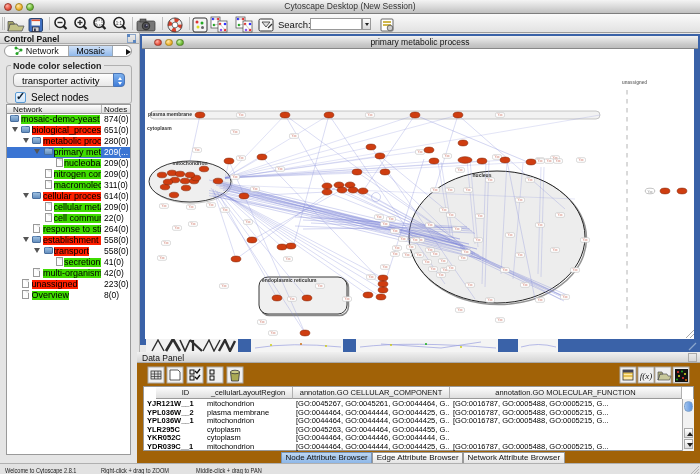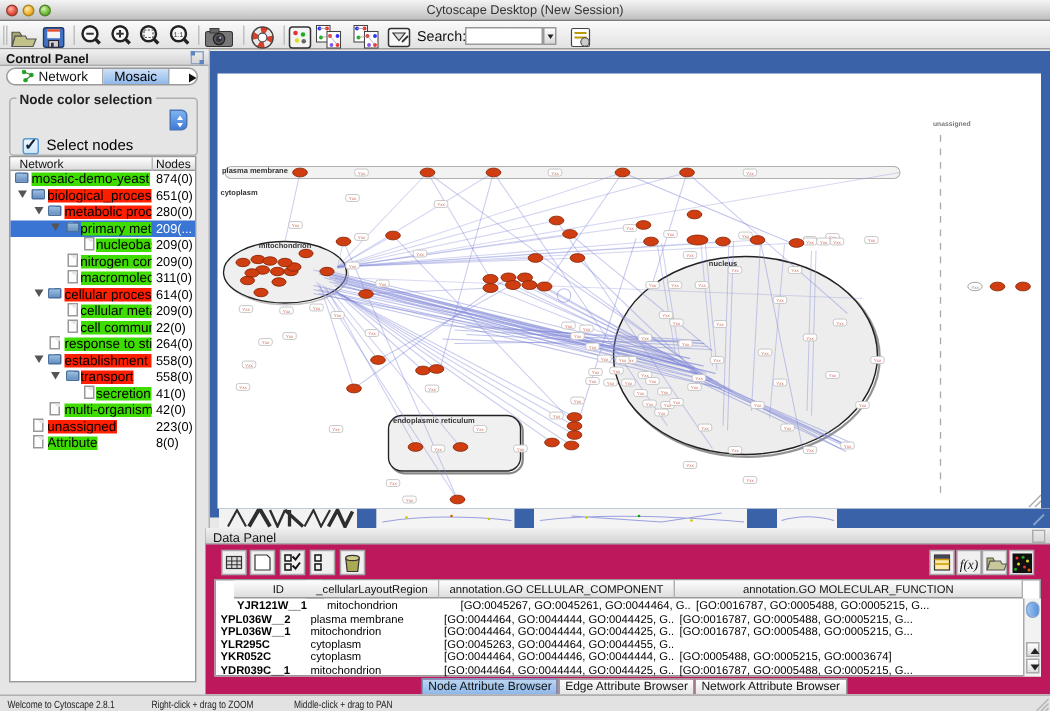--- a/index.html
+++ b/index.html
@@ -82,21 +82,21 @@
 #nettitle .title { width:100%; text-align:center; font-size:8.5px; color:#111; line-height:12px;}
 #nettitle .light { top:2.5px; width:7.5px; height:7.5px;}
 #nettitle .l-red { left:12px; } #nettitle .l-yel { left:23px; } #nettitle .l-grn { left:34px; }
 #canvas { position:absolute; left:5px; top:15px; width:549px; height:290px; background:#fff; }
 
 
 #strip { left:146px; top:339px; width:554px; height:13px; background:#d6d6d6; overflow:hidden; }
 #strip svg { display:block; }
 
 
-#dpanel { left:137px; top:352px; width:563px; height:111px; background:#be185d; }
+#dpanel { left:137px; top:352px; width:563px; height:111px; background:#a16207; }
 #dphead { position:absolute; left:0; top:0; width:563px; height:11px;
   background:linear-gradient(#f0f0f0,#d4d4d4); border-bottom:1px solid #aaa;}
 #dphead span { font-size:8.5px; color:#111; position:absolute; left:5px; top:1px;}
 #dtable { position:absolute; left:6px; top:34px; width:551px; height:65px; background:#fff; border:1px solid #999;}
 .dth { position:absolute; top:0; height:12px; background:linear-gradient(#fdfdfd,#dedede);
   border-right:1px solid #b0b0b0; border-bottom:1px solid #999; font-size:7.5px; color:#111;
   text-align:center; line-height:12px; overflow:hidden;}
 .drow { position:absolute; height:8.5px; font-size:7.5px; font-weight:bold; color:#000; line-height:8.5px; white-space:nowrap; overflow:hidden;}
 .dcell { position:absolute; top:0; overflow:hidden; white-space:nowrap; height:8.5px;}
 #dscroll { position:absolute; left:538px; top:12px; width:12px; height:52px; background:#f2f2f2; border-left:1px solid #aaa;}
@@ -245,20 +245,21 @@
           <line x1="2" y1="2" x2="7" y2="4" stroke="#383" stroke-width="0.8"></line>
           <line x1="7" y1="4" x2="3" y2="7.5" stroke="#383" stroke-width="0.8"></line>
         </svg> Network</div>
     <div class="tabseg" id="seg-mos">Mosaic</div>
     <div class="tabseg" id="seg-arr">
         <div style="position:absolute;left:121px;top:3px;width:0;height:0;border-top:3px solid transparent;border-bottom:3px solid transparent;border-left:5px solid #111"></div>
       </div>
   </div>
   <div id="groupbox"></div>
   <div id="grouplbl">Node color selection</div>
+  <div id="combo">transporter activity</div>
   <div id="combobtn">
       <div style="position:absolute;left:3.5px;top:2.5px;width:0;height:0;border-left:2.5px solid transparent;border-right:2.5px solid transparent;border-bottom:3.5px solid #fff"></div>
       <div style="position:absolute;left:3.5px;top:8px;width:0;height:0;border-left:2.5px solid transparent;border-right:2.5px solid transparent;border-top:3.5px solid #fff"></div>
     </div>
   <div id="checkbox"></div>
   <div id="chklbl">Select nodes</div>
   <div id="treebox">
     <div id="treehead">
         <span class="h1">Network</span>
         <div class="vsep"></div>
@@ -346,28 +347,34 @@
           <div class="lbl bg-g" style="left:36px;max-width:58px">multi-organism pro</div>
           <div class="cnt">42(0)</div>
         </div>
         <div class="trow" style="top:173.5px">
           <div class="ficon" style="left:15px"></div>
           <div class="lbl bg-r" style="left:24.5px;max-width:69.5px">unassigned</div>
           <div class="cnt">223(0)</div>
         </div>
         <div class="trow" style="top:184.5px">
           <div class="ficon" style="left:15px"></div>
-          <div class="lbl bg-g" style="left:24.5px;max-width:69.5px">Attribute</div>
+          <div class="lbl bg-g" style="left:24.5px;max-width:69.5px">Overview</div>
           <div class="cnt">8(0)</div>
         </div>
       </div>
   </div>
 </div>
 
 <div class="abs" id="netwin">
+  <div id="nettitle">
+    <div class="title">primary metabolic process</div>
+    <div class="light l-red"></div>
+      <div class="light l-yel"></div>
+      <div class="light l-grn"></div>
+  </div>
   <div id="canvas">
     <svg id="net" width="549" height="290" viewBox="0 0 549 290">
         <rect x="5" y="62" width="450" height="8" rx="4" fill="#f2f2f2" stroke="#b0b0b0" stroke-width="0.7"></rect>
         <ellipse cx="45" cy="132.5" rx="41" ry="20.5" fill="none" stroke="#999" stroke-width="1" transform="translate(1.2,1.2)" opacity="0.6"></ellipse>
         <ellipse cx="45" cy="132.5" rx="41" ry="20.5" fill="#efefef" stroke="#222" stroke-width="0.9"></ellipse>
         <ellipse cx="352" cy="188" rx="88" ry="66" fill="none" stroke="#666" stroke-width="1.5" transform="translate(1.5,1.5)" opacity="0.7"></ellipse>
         <ellipse cx="352" cy="188" rx="88" ry="66" fill="#ededed" stroke="#222" stroke-width="1"></ellipse>
         <rect x="114" y="228" width="88" height="37" rx="9" fill="none" stroke="#555" stroke-width="1.5" transform="translate(1.5,1.5)" opacity="0.7"></rect>
         <rect x="114" y="228" width="88" height="37" rx="9" fill="#f0f0f0" stroke="#222" stroke-width="0.9"></rect>
         <line x1="482" y1="41" x2="482" y2="281" stroke="#ababab" stroke-width="0.9" stroke-dasharray="4.5,4.5"></line>
@@ -793,21 +800,21 @@
       <circle cx="546" cy="13" r="1" fill="#e33"></circle>
       <circle cx="540" cy="14.5" r="1" fill="#2a2"></circle>
       <circle cx="549" cy="15" r="1" fill="#d60"></circle>
     </svg>
   <div id="dtable">
     <div class="dth" style="left:12px;width:60px">ID</div>
     <div class="dth" style="left:60px;width:89px">_cellularLayoutRegion</div>
     <div class="dth" style="left:306px;width:232px">annotation.GO MOLECULAR_FUNCTION</div>
     <div class="dth" style="left:149px;width:157px">annotation.GO CELLULAR_COMPONENT</div>
     <div id="drows">
-        <div class="drow" style="top:13px;left:11px;width:538px">
+        <div class="drow" style="top:13px;left:0;width:538px">
           <div class="dcell" style="left:3px;width:56px">YJR121W__1</div>
           <div class="dcell" style="left:63px;width:85px;font-weight:normal">mitochondrion</div>
           <div class="dcell" style="left:152px;width:153px;font-weight:normal">[GO:0045267, GO:0045261, GO:0044464, G...</div>
           <div class="dcell" style="left:309px;width:228px;font-weight:normal">[GO:0016787, GO:0005488, GO:0005215, G...</div>
         </div>
         <div class="drow" style="top:21.6px;left:0;width:538px">
           <div class="dcell" style="left:3px;width:56px">YPL036W__2</div>
           <div class="dcell" style="left:63px;width:85px;font-weight:normal">plasma membrane</div>
           <div class="dcell" style="left:152px;width:153px;font-weight:normal">[GO:0044464, GO:0044444, GO:0044425, G...</div>
           <div class="dcell" style="left:309px;width:228px;font-weight:normal">[GO:0016787, GO:0005488, GO:0005215, G...</div>
@@ -820,21 +827,20 @@
         </div>
         <div class="drow" style="top:38.8px;left:0;width:538px">
           <div class="dcell" style="left:3px;width:56px">YLR295C</div>
           <div class="dcell" style="left:63px;width:85px;font-weight:normal">cytoplasm</div>
           <div class="dcell" style="left:152px;width:153px;font-weight:normal">[GO:0045263, GO:0044464, GO:0044455, G...</div>
         </div>
         <div class="drow" style="top:47.4px;left:0;width:538px">
           <div class="dcell" style="left:3px;width:56px">YKR052C</div>
           <div class="dcell" style="left:63px;width:85px;font-weight:normal">cytoplasm</div>
           <div class="dcell" style="left:152px;width:153px;font-weight:normal">[GO:0044464, GO:0044446, GO:0044444, G...</div>
-          <div class="dcell" style="left:309px;width:228px;font-weight:normal">[GO:0005488, GO:0005215, GO:0003674]</div>
         </div>
         <div class="drow" style="top:56px;left:0;width:538px">
           <div class="dcell" style="left:3px;width:56px">YDR039C__1</div>
           <div class="dcell" style="left:63px;width:85px;font-weight:normal">mitochondrion</div>
           <div class="dcell" style="left:152px;width:153px;font-weight:normal">[GO:0044464, GO:0044444, GO:0044425, G...</div>
           <div class="dcell" style="left:309px;width:228px;font-weight:normal">[GO:0016787, GO:0005488, GO:0005215, G...</div>
         </div>
       </div>
     <div id="dscroll">
       <div id="dthumb"></div>

